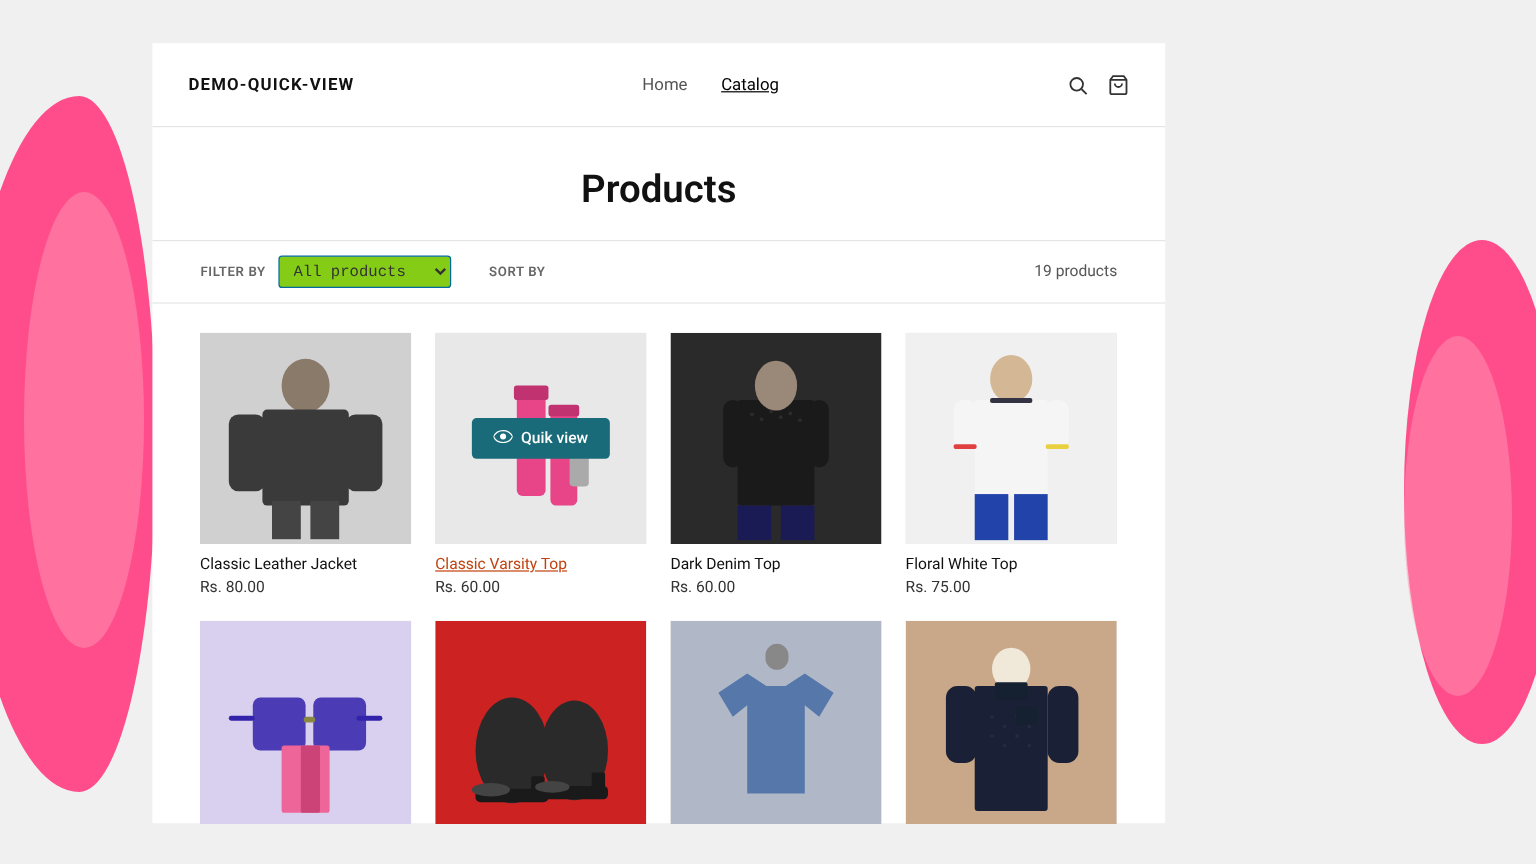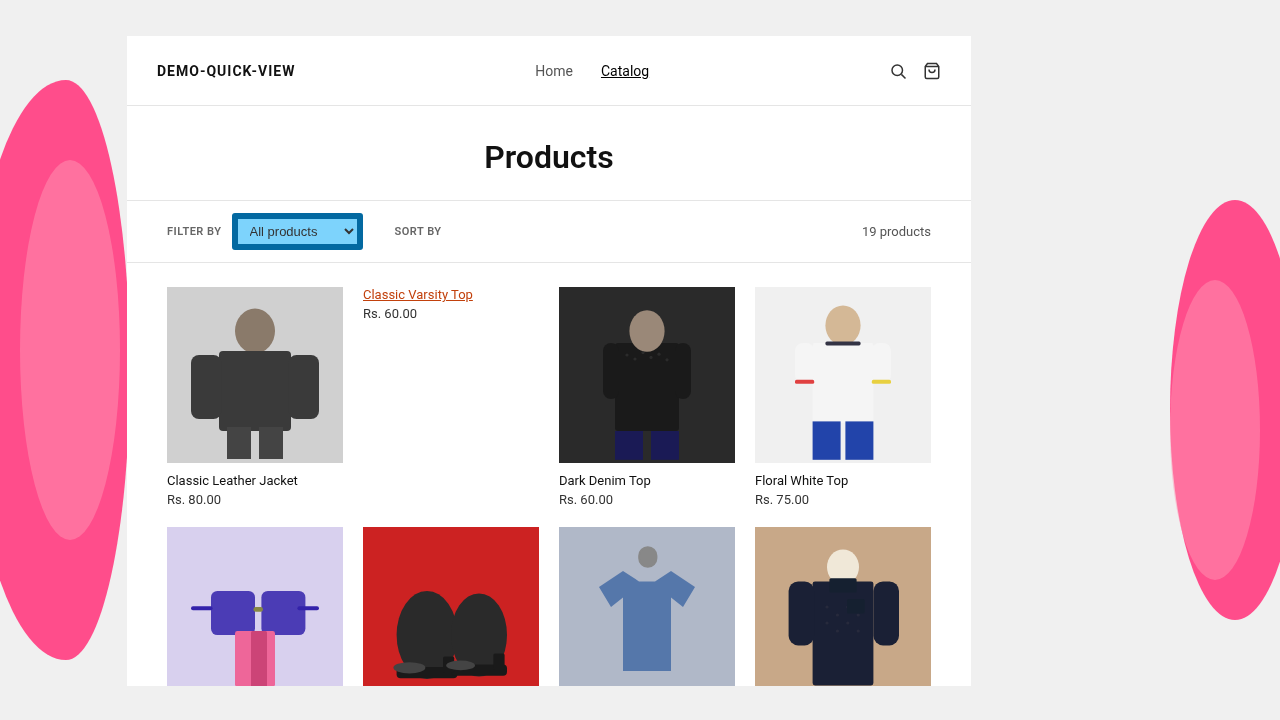--- a/index.html
+++ b/index.html
@@ -203,28 +203,29 @@
     .product-name a {
       text-decoration: underline;
       color: #c2410c;
     }
     .product-price {
       font-size: 13px;
       color: #333;
     }
 
     select {
-      border: 6px solid #0369a1;
+      border: 1px solid #0369a1;
       padding: 4px 20px 4px 8px;
       border-radius: 3px;
       font-size: 13px;
       cursor: pointer;
       appearance: auto;
-      background: #7dd3fc;
+      background: #84cc16;
       color: #333;
+      font-family: Liberation Mono, monospace;
     }
   </style>
 </head>
 <body>
 
 <div class="bg-decoration">
   <div class="blob-left"></div>
   <div class="blob-left-light"></div>
   <div class="blob-right"></div>
   <div class="blob-right-light"></div>
@@ -284,20 +285,38 @@
       <rect x="65" y="80" width="90" height="100" rx="5" fill="#3a3a3a"></rect>
       <rect x="30" y="85" width="38" height="80" rx="10" fill="#3a3a3a"></rect>
       <rect x="152" y="85" width="38" height="80" rx="10" fill="#3a3a3a"></rect>
       <rect x="75" y="175" width="30" height="40" fill="#444"></rect>
       <rect x="115" y="175" width="30" height="40" fill="#444"></rect>
     </svg></div>
         <div class="product-name">Classic Leather Jacket</div>
         <div class="product-price">Rs. 80.00</div>
       </div>
       <div class="product-card">
+        <div class="product-image-wrap"><svg viewBox="0 0 220 220" xmlns="http://www.w3.org/2000/svg" style="width:100%;height:100%">
+      <rect width="220" height="220" fill="#e8e8e8"></rect>
+
+      <rect x="85" y="60" width="30" height="110" rx="6" fill="#e84488"></rect>
+      <rect x="82" y="55" width="36" height="15" rx="3" fill="#c03370"></rect>
+      <rect x="120" y="80" width="28" height="100" rx="6" fill="#e84488"></rect>
+      <rect x="118" y="75" width="32" height="12" rx="3" fill="#c03370"></rect>
+      <rect x="140" y="100" width="20" height="60" rx="4" fill="#aaaaaa"></rect>
+      <rect x="138" y="95" width="24" height="10" rx="2" fill="#888"></rect>
+    </svg><div class="quick-view-overlay">
+            <span class="eye-icon">
+      <svg width="16" height="11" viewBox="0 0 16 11" fill="none" xmlns="http://www.w3.org/2000/svg">
+        <path d="M8 0.5C4.5 0.5 1.5 2.5 0 5.5C1.5 8.5 4.5 10.5 8 10.5C11.5 10.5 14.5 8.5 16 5.5C14.5 2.5 11.5 0.5 8 0.5Z" stroke="white" stroke-width="1" fill="none"></path>
+        <circle cx="8" cy="5.5" r="2.5" fill="white"></circle>
+      </svg>
+    </span>
+            <span>Quik view</span>
+          </div></div>
         <div class="product-name"><a href="#">Classic Varsity Top</a></div>
         <div class="product-price">Rs. 60.00</div>
       </div>
       <div class="product-card">
         <div class="product-image-wrap"><svg viewBox="0 0 220 220" xmlns="http://www.w3.org/2000/svg" style="width:100%;height:100%">
       <rect width="220" height="220" fill="#2a2a2a"></rect>
 
       <rect x="70" y="70" width="80" height="110" rx="4" fill="#1a1a1a"></rect>
       <rect x="55" y="70" width="20" height="70" rx="10" fill="#1a1a1a"></rect>
       <rect x="145" y="70" width="20" height="70" rx="10" fill="#1a1a1a"></rect>

